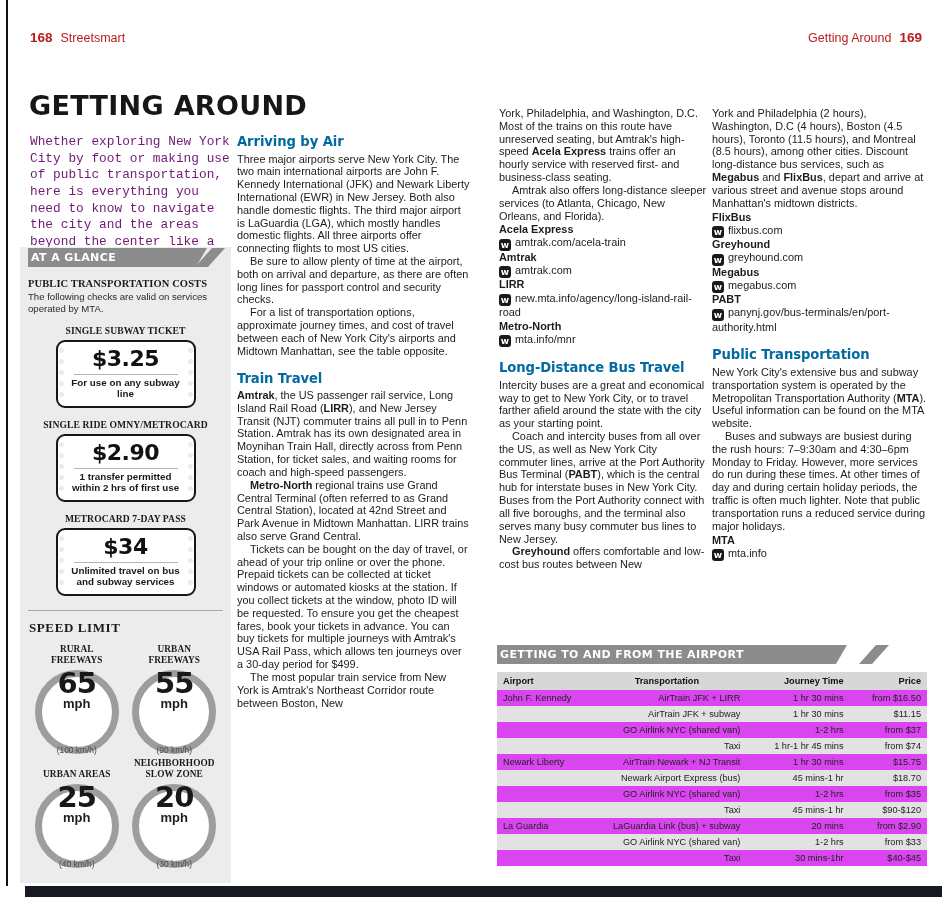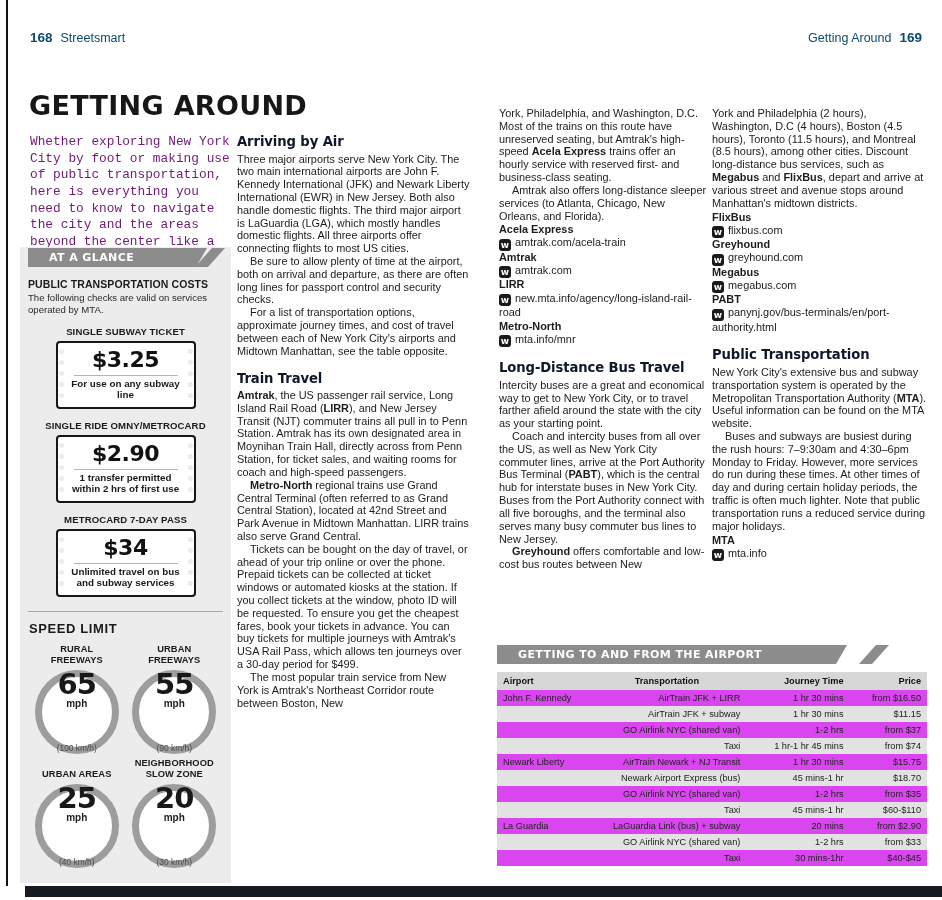--- a/index.html
+++ b/index.html
@@ -9,21 +9,21 @@
     font-family: "Liberation Sans", sans-serif;
     color: #1d1d1b;
     overflow: hidden;
   }
 
   
   .edge-left  { position: absolute; left: 6px; top: 0; width: 2px; height: 886px; background: #121212; }
   .edge-bottom{ position: absolute; left: 25px; top: 886px; width: 917px; height: 11px; background: #171a20; }
 
   
-  .runhead { position: absolute; top: 30px; font-size: 12.5px; color: #0c4a6e; text-align: center; }
+  .runhead { position: absolute; top: 30px; font-size: 12.5px; color: #b91c1c; text-align: center; }
   .runhead.left  { left: 30px; }
   .runhead.right { right: 20px; }
   .runhead b { font-size: 13.5px; }
   .runhead .sep { display: inline-block; width: 8px; }
 
   
   .page-title {
     position: absolute; left: 29px; top: 90px;
     font-family: "DejaVu Sans", sans-serif;
     font-size: 27px; font-weight: bold; letter-spacing: 0.3px;
@@ -39,41 +39,41 @@
     position: absolute; left: 20px; top: 247px; width: 211px; height: 636px;
     background: #ececec; padding: 0 8px;
   }
 
   
   .banner-wrap { display: flex; align-items: stretch; height: 19px; }
   .banner {
     flex: 1; background: #8c8c8c; color: #fff;
     font-family: "DejaVu Sans", sans-serif;
     font-size: 11px; font-weight: bold; letter-spacing: 0.4px;
-    line-height: 19px; padding-left: 21px;
+    line-height: 19px; padding-left: 3px;
     clip-path: polygon(0 0, 100% 0, calc(100% - 11px) 100%, 0 100%);
     white-space: nowrap; overflow: hidden;
   }
   .banner-tail {
     width: 30px; margin-left: -12px; background: #8c8c8c;
     clip-path: polygon(17px 0, 30px 0, 13px 100%, 0 100%);
   }
   .glance-panel .banner-wrap { margin: 1px 0 0 0; width: 197px; }
 
-  .slab { font-family: Liberation Sans, sans-serif; font-weight: bold; color: #1a1a1a; }
+  .slab { font-family: Liberation Serif, serif; font-weight: bold; color: #1a1a1a; }
 
   .glance-head { font-size: 10.5px; letter-spacing: 0.1px; margin-top: 11px; }
   .glance-sub  { font-size: 9.6px; line-height: 1.22; margin-top: 2px; color: #2a2a2a; width: 190px; }
 
   
   .ticket-block { margin-top: 11px; text-align: center; }
   .ticket-label { font-size: 9.6px; letter-spacing: 0.1px; }
   .ticket {
     width: 140px; margin: 4px auto 0; background: #fff;
-    border: 2px solid #161616; border-radius: 4px;
+    border: 2px solid #161616; border-radius: 9px;
     padding: 4px 10px 6px; position: relative;
   }
   .ticket::before, .ticket::after {
     content: ""; position: absolute; top: 3px; bottom: 3px; width: 7px;
     background-image: radial-gradient(circle 3px at 50% 50%, #ececec 2.2px, rgba(0,0,0,0) 2.8px);
     background-size: 7px 11px; background-repeat: repeat-y;
   }
   .ticket::before { left: 0; }
   .ticket::after  { right: 0; }
   .ticket-price {
@@ -97,31 +97,31 @@
   .speed-circle {
     width: 84px; height: 84px; border-radius: 50%;
     border: 7px solid #9d9d9d; background: #fff;
     margin: 4px auto 0; display: flex; flex-direction: column;
     align-items: center; justify-content: center;
   }
   .speed-num {
     font-family: "DejaVu Sans", sans-serif;
     font-size: 29px; font-weight: bold; line-height: 0.95; letter-spacing: -1px; color: #181818;
   }
-  .speed-unit { font-size: 10px; font-weight: bold; line-height: 1.05; }
+  .speed-unit { font-size: 13px; font-weight: bold; line-height: 1.05; }
   .speed-metric { font-size: 8.4px; color: #4c4c4c; line-height: 1.2; margin-top: 34px; }
 
   
   .col { position: absolute; font-size: 10.9px; line-height: 1.175; color: #1c1c1c; }
   .col-2 { left: 237px; top: 134px; width: 233px; }
   .col-3 { left: 499px; top: 107px; width: 209px; }
   .col-4 { left: 712px; top: 107px; width: 215px; }
   .col h3 {
     font-family: "DejaVu Sans", sans-serif;
-    font-size: 13.2px; font-weight: bold; color: #0f172a;
+    font-size: 13.2px; font-weight: bold; color: #0369a1;
     margin: 0 0 3px; letter-spacing: -0.1px;
   }
   .section { margin-top: 0; }
   .section + .section, .links + .section { margin-top: 13px; }
   .paras p { margin: 0; }
   .paras p + p { text-indent: 13px; }
 
   
   .links { margin-top: 1px; }
   .weblink { margin: 0; }
@@ -412,21 +412,21 @@
           <td class="c-airport"></td>
           <td class="c-transport">GO Airlink NYC (shared van)</td>
           <td class="c-time">1-2 hrs</td>
           <td class="c-price">from $35</td>
         </tr>
 
         <tr class="even">
           <td class="c-airport"></td>
           <td class="c-transport">Taxi</td>
           <td class="c-time">45 mins-1 hr</td>
-          <td class="c-price">$60-$110</td>
+          <td class="c-price">$90-$120</td>
         </tr>
 
         <tr class="odd">
           <td class="c-airport">La Guardia</td>
           <td class="c-transport">LaGuardia Link (bus) + subway</td>
           <td class="c-time">20 mins</td>
           <td class="c-price">from $2.90</td>
         </tr>
 
         <tr class="even">

